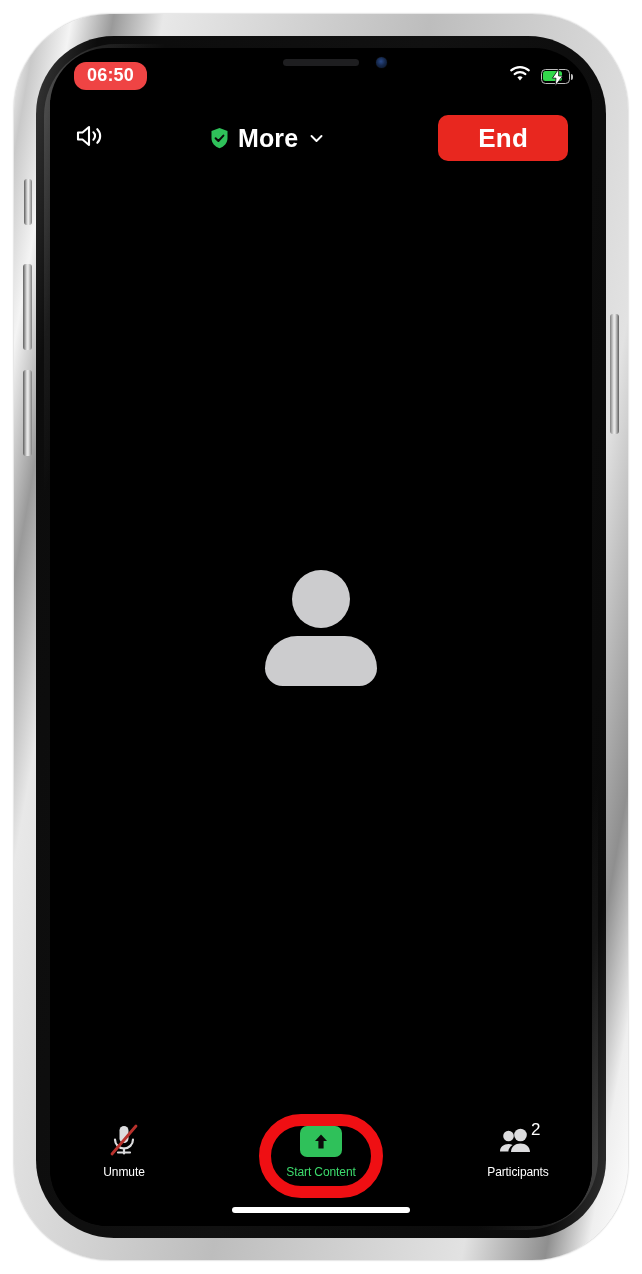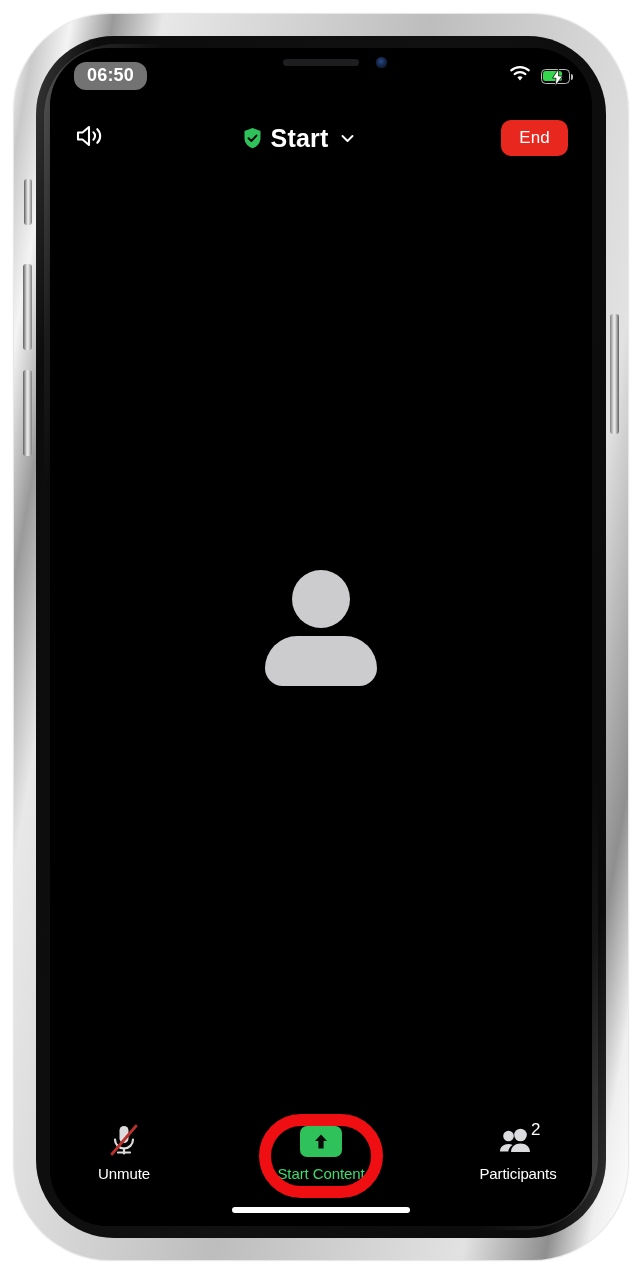--- a/index.html
+++ b/index.html
@@ -67,21 +67,21 @@
     box-shadow:0 0 1px #222;
   }
 
   
   .statusbar{
     position:absolute;left:0;top:0;width:100%;height:52px;z-index:20;
     display:flex;align-items:flex-start;justify-content:space-between;
     padding:14px 22px 0 22px;box-sizing:border-box;color:#fff;
   }
   .time-pill{
-    background:#737373;color:#fff;font-size:18px;font-weight:600;
+    background:#ef4444;color:#fff;font-size:18px;font-weight:600;
     padding:2px 13px 3px 13px;border-radius:12px;line-height:1.25;
     letter-spacing:.2px;position:relative;left:2px;
   }
   .status-right{display:flex;align-items:center;gap:9px;padding-top:3px;}
   .battery{
     width:29px;height:15px;border:1.6px solid #bdbdbd;border-radius:4.5px;
     position:relative;box-sizing:border-box;
   }
   .battery:after{
     content:"";position:absolute;right:-4px;top:4px;width:2.2px;height:6px;
@@ -97,22 +97,22 @@
   .topbar{
     position:absolute;left:0;top:52px;width:100%;height:76px;
     display:flex;align-items:center;justify-content:space-between;
     padding:0 24px;box-sizing:border-box;background:#000;z-index:15;
   }
   .title-wrap{display:flex;align-items:center;gap:9px;position:relative;left:-6px;}
   .shield{width:19px;height:22px;flex:0 0 auto;}
   .title-text{color:#fff;font-size:25px;font-weight:600;letter-spacing:.2px;}
   .chev{width:15px;height:15px;flex:0 0 auto;margin-left:2px;}
   .end-btn{
-    background:#e8271f;color:#fff;font-size:17px;font-weight:400;
-    padding:9px 18px;border-radius:10px;border:none;line-height:1.1;
+    background:#e8271f;color:#fff;font-size:26px;font-weight:700;
+    padding:9px 40px;border-radius:10px;border:none;line-height:1.1;
     letter-spacing:.2px;
   }
 
   
   .videoarea{
     position:absolute;left:0;top:128px;right:0;bottom:122px;background:#000;
     display:flex;align-items:center;justify-content:center;
   }
   .avatar{width:120px;height:120px;position:relative;top:-10px;}
   .av-head{
@@ -131,21 +131,21 @@
   }
   .tb-row{
     display:flex;align-items:flex-start;justify-content:space-between;
     padding:18px 26px 0 26px;box-sizing:border-box;height:84px;
   }
   .tb-item{
     display:flex;flex-direction:column;align-items:center;justify-content:flex-start;
     width:96px;position:relative;
   }
   .tb-icon{height:38px;display:flex;align-items:center;justify-content:center;position:relative;}
-  .tb-label{color:#fff;font-size:15px;margin-top:5px;letter-spacing:-.1px;white-space:nowrap;}
+  .tb-label{color:#fff;font-size:12px;margin-top:5px;letter-spacing:-.1px;white-space:nowrap;}
   .tb-label.green{color:#3ddc6d;}
 
   .share-box{
     width:42px;height:31px;background:#2fc15a;border-radius:7px;
     display:flex;align-items:center;justify-content:center;
   }
   .badge{
     position:absolute;color:#fff;font-size:17px;font-weight:500;
     left:50%;margin-left:13px;top:-2px;
   }
@@ -213,21 +213,21 @@
         </svg>
       </span>
 
       <div class="title-wrap">
         <span class="shield">
           <svg width="19" height="22" viewBox="0 0 19 22">
             <path d="M9.5 1 17.5 4v7c0 5-3.3 8.6-8 10.3C4.8 19.6 1.5 16 1.5 11V4z" fill="#2fc15a"></path>
             <path d="M5.6 11.2 8.4 14l5-5.4" stroke="#0a0a0a" stroke-width="2" fill="none" stroke-linecap="round" stroke-linejoin="round"></path>
           </svg>
         </span>
-        <span class="title-text">Start</span>
+        <span class="title-text">More</span>
         <span class="chev">
           <svg width="15" height="15" viewBox="0 0 15 15">
             <path d="M2.5 5 7.5 10 12.5 5" stroke="#fff" stroke-width="1.9" fill="none" stroke-linecap="round" stroke-linejoin="round"></path>
           </svg>
         </span>
       </div>
 
       <button class="end-btn">End</button>
     </div>
 

